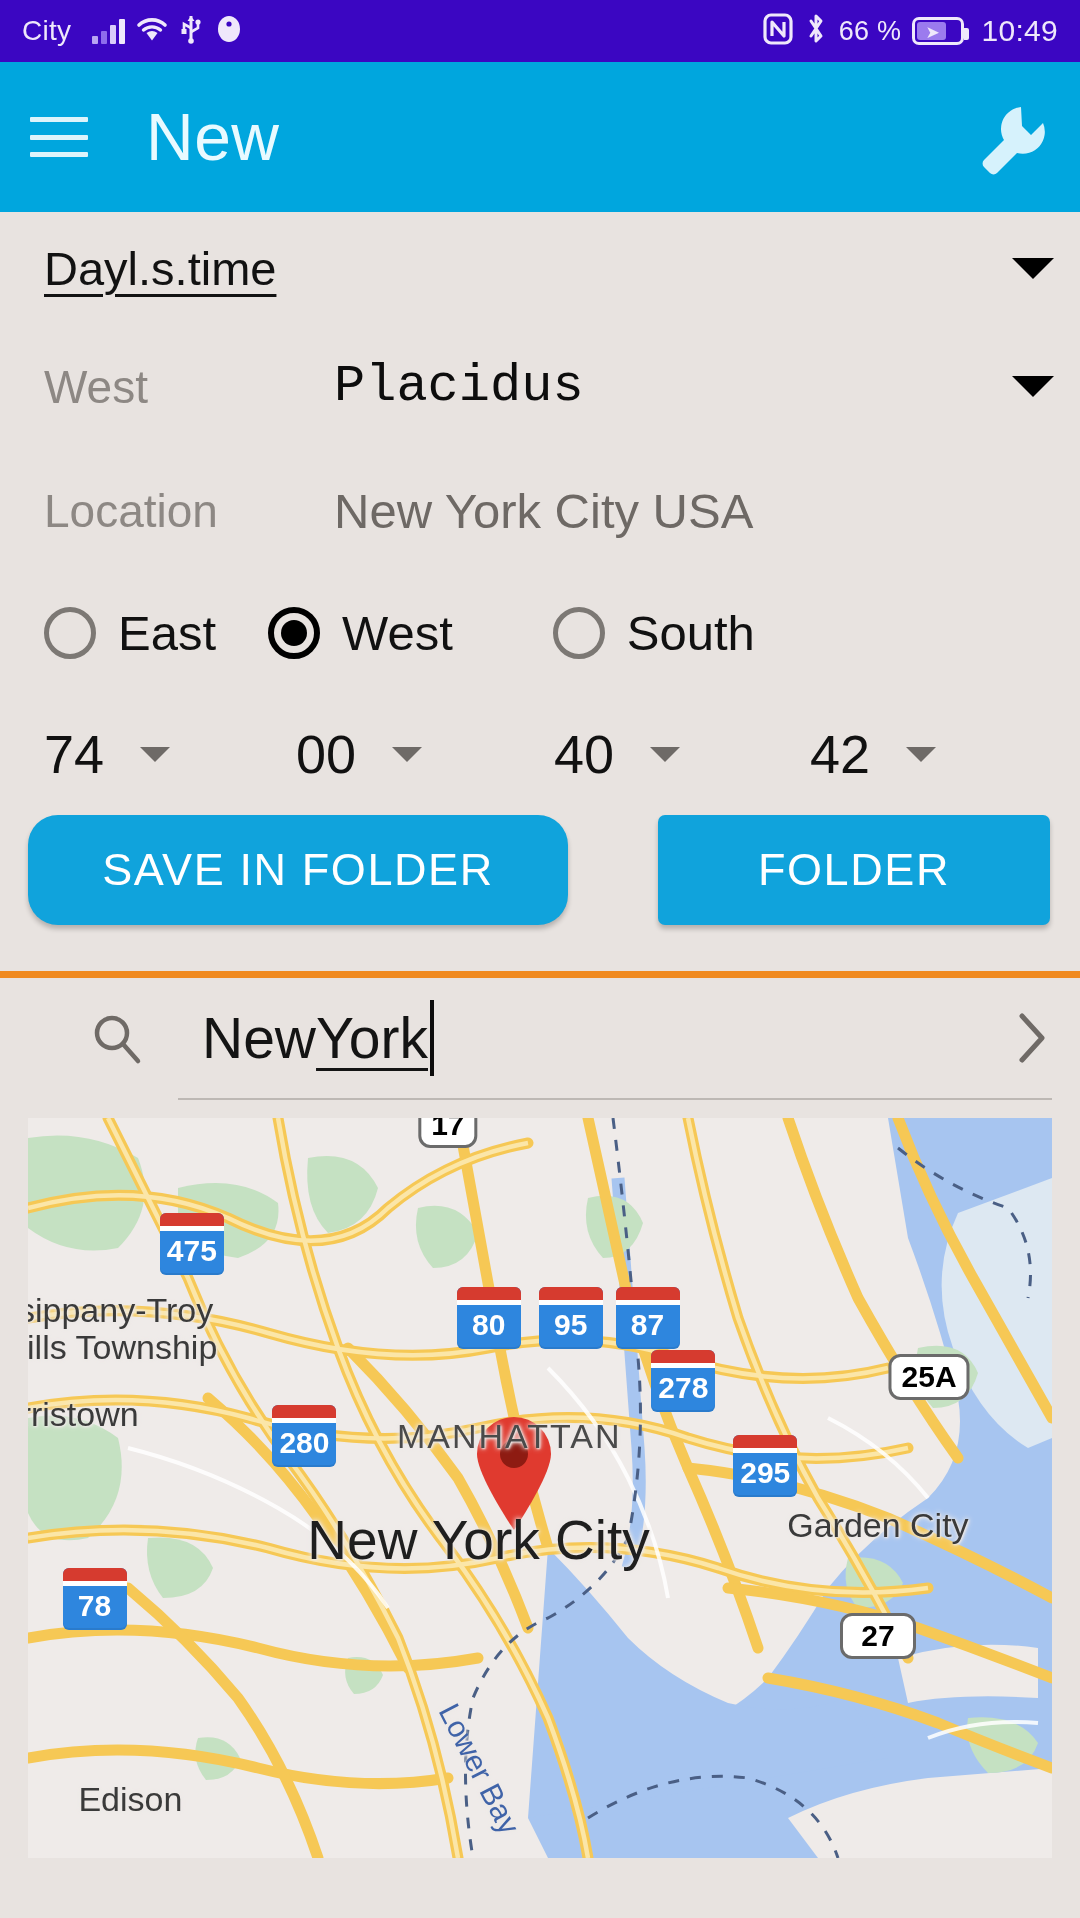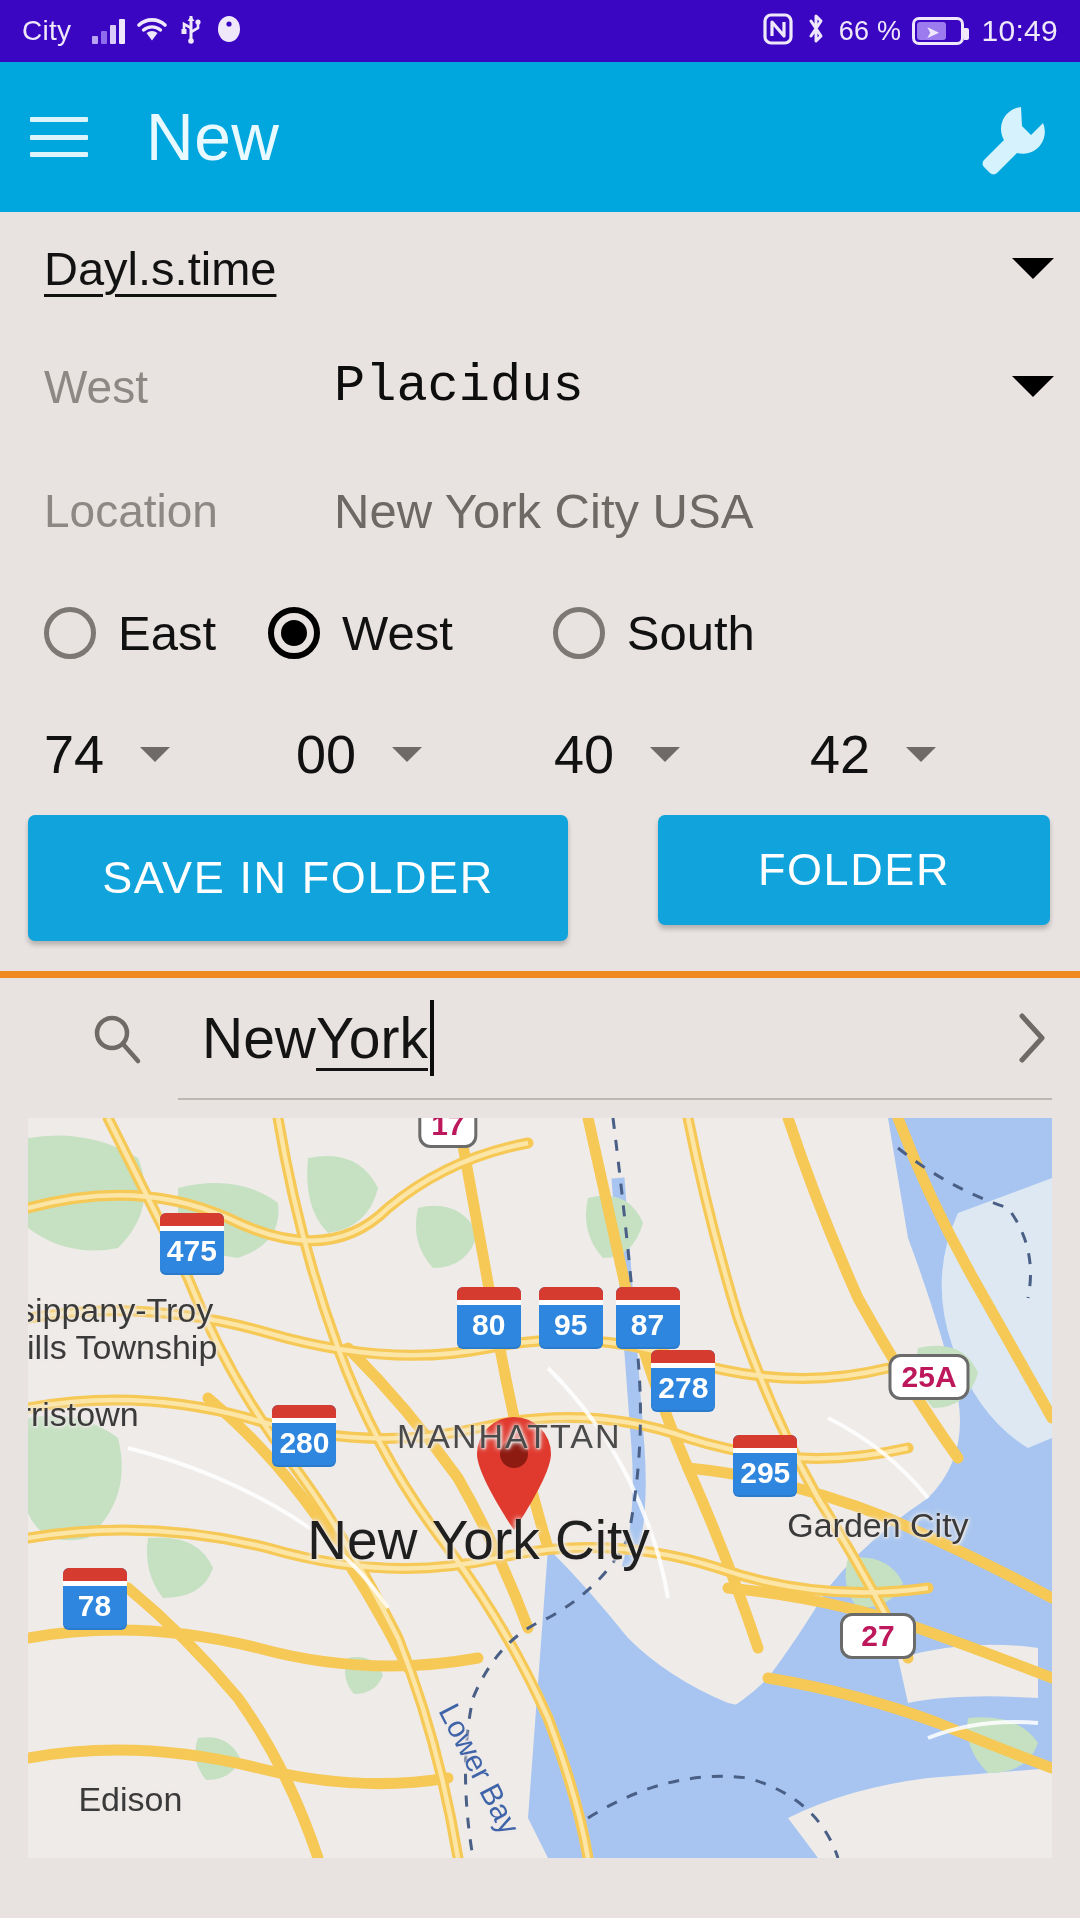--- a/index.html
+++ b/index.html
@@ -108,21 +108,21 @@
   .num-cell .caret.sm { margin-left:36px; }
 
   
   .row-btns { height:148px; padding: 0 26px 0 28px; align-items:flex-start; }
   .btn {
     background:#10A3DC; color:#FFFFFF; border:none; border-radius:7px;
     font-size:45px; letter-spacing:1.6px; font-family:"Liberation Sans",sans-serif;
     box-shadow: 0 4px 5px rgba(0,0,0,.22);
     display:flex; align-items:center; justify-content:center;
   }
-  .btn-save { width:540px; height:126px; }
+  .btn-save { width:540px; height:110px;border-radius:30px; }
   .btn-clear { width:392px; height:110px; margin-left:90px; }
 
   .divider-orange { height:7px; background:#F08A20; margin-top: 8px; }
 
   
   .search-area { background:#E8E3E0; padding: 0; }
   .search-row { height:120px; display:flex; align-items:center; padding: 0 30px 0 90px; }
   .mag { width:54px;height:54px; flex:none; }
   .search-text-wrap { margin-left:58px; display:flex; align-items:center; position:relative; }
   .s-word { font-size:57px; color:#141414; }
@@ -152,21 +152,21 @@
     content:""; position:absolute; top:0; left:0; right:0; height:16px;
     background:#D63B2F; border-radius:6px 6px 0 0;
   }
   .shield-i::after {
     content:""; position:absolute; top:13px; left:0; right:0; height:5px; background:#fff;
   }
   .shield-i span { position:relative; z-index:2; }
   .shield-oval {
     min-width:76px;height:46px;padding:0 10px; background:#FFFFFF; border:3px solid #6B6B6B;
     border-radius:12px; display:flex;align-items:center;justify-content:center;
-    color:#be185d; font-size:30px; font-weight:bold;
+    color:#000000; font-size:30px; font-weight:bold;
   }
   .map-label {
     position:absolute; transform:translate(-50%,-50%);
     color:#3A3A3A; font-size:34px; white-space:nowrap;
     text-shadow: 0 0 6px #EDE9E7, 0 0 4px #EDE9E7, 1px 1px 2px #EDE9E7;
   }
   .map-label.big { font-size:55px; color:#1F1F1F; }
   .map-label.water { color:#3F63A8; font-size:30px; }
   .map-label.mono { color:#4A4A4A; font-size:34px; letter-spacing:2px; }
   .pin { position:absolute; transform:translate(-50%,-100%); width:86px; height:118px; }

